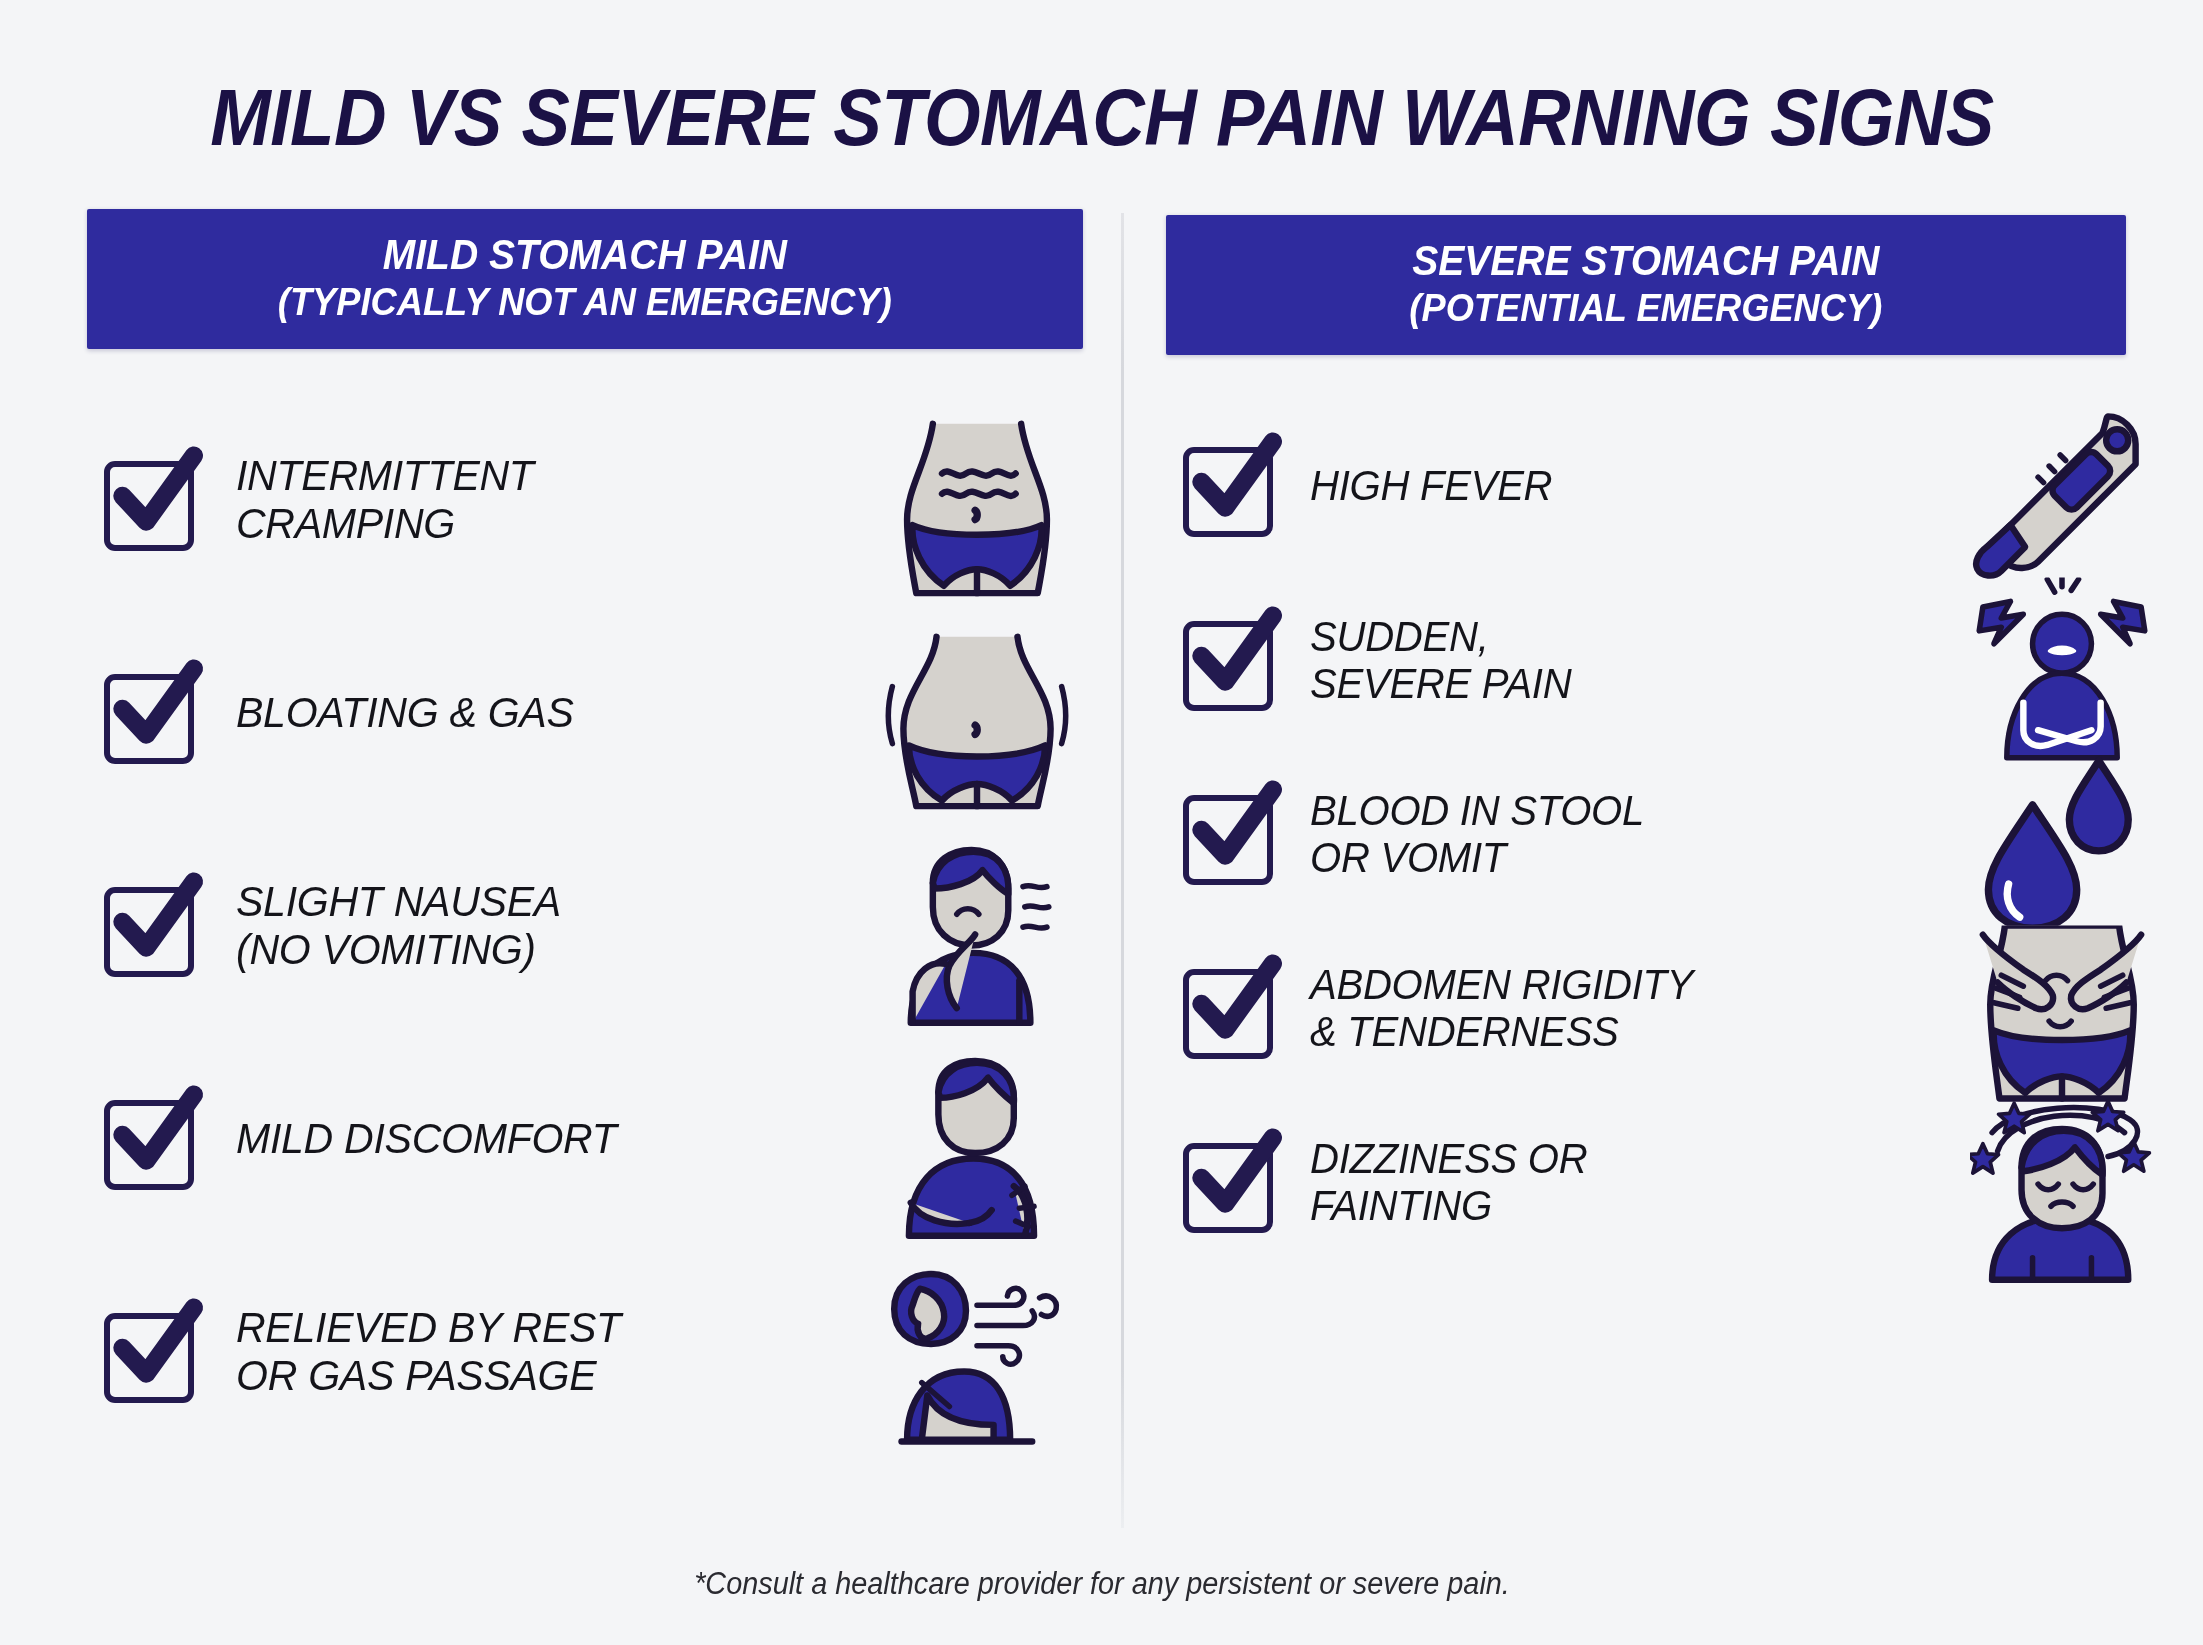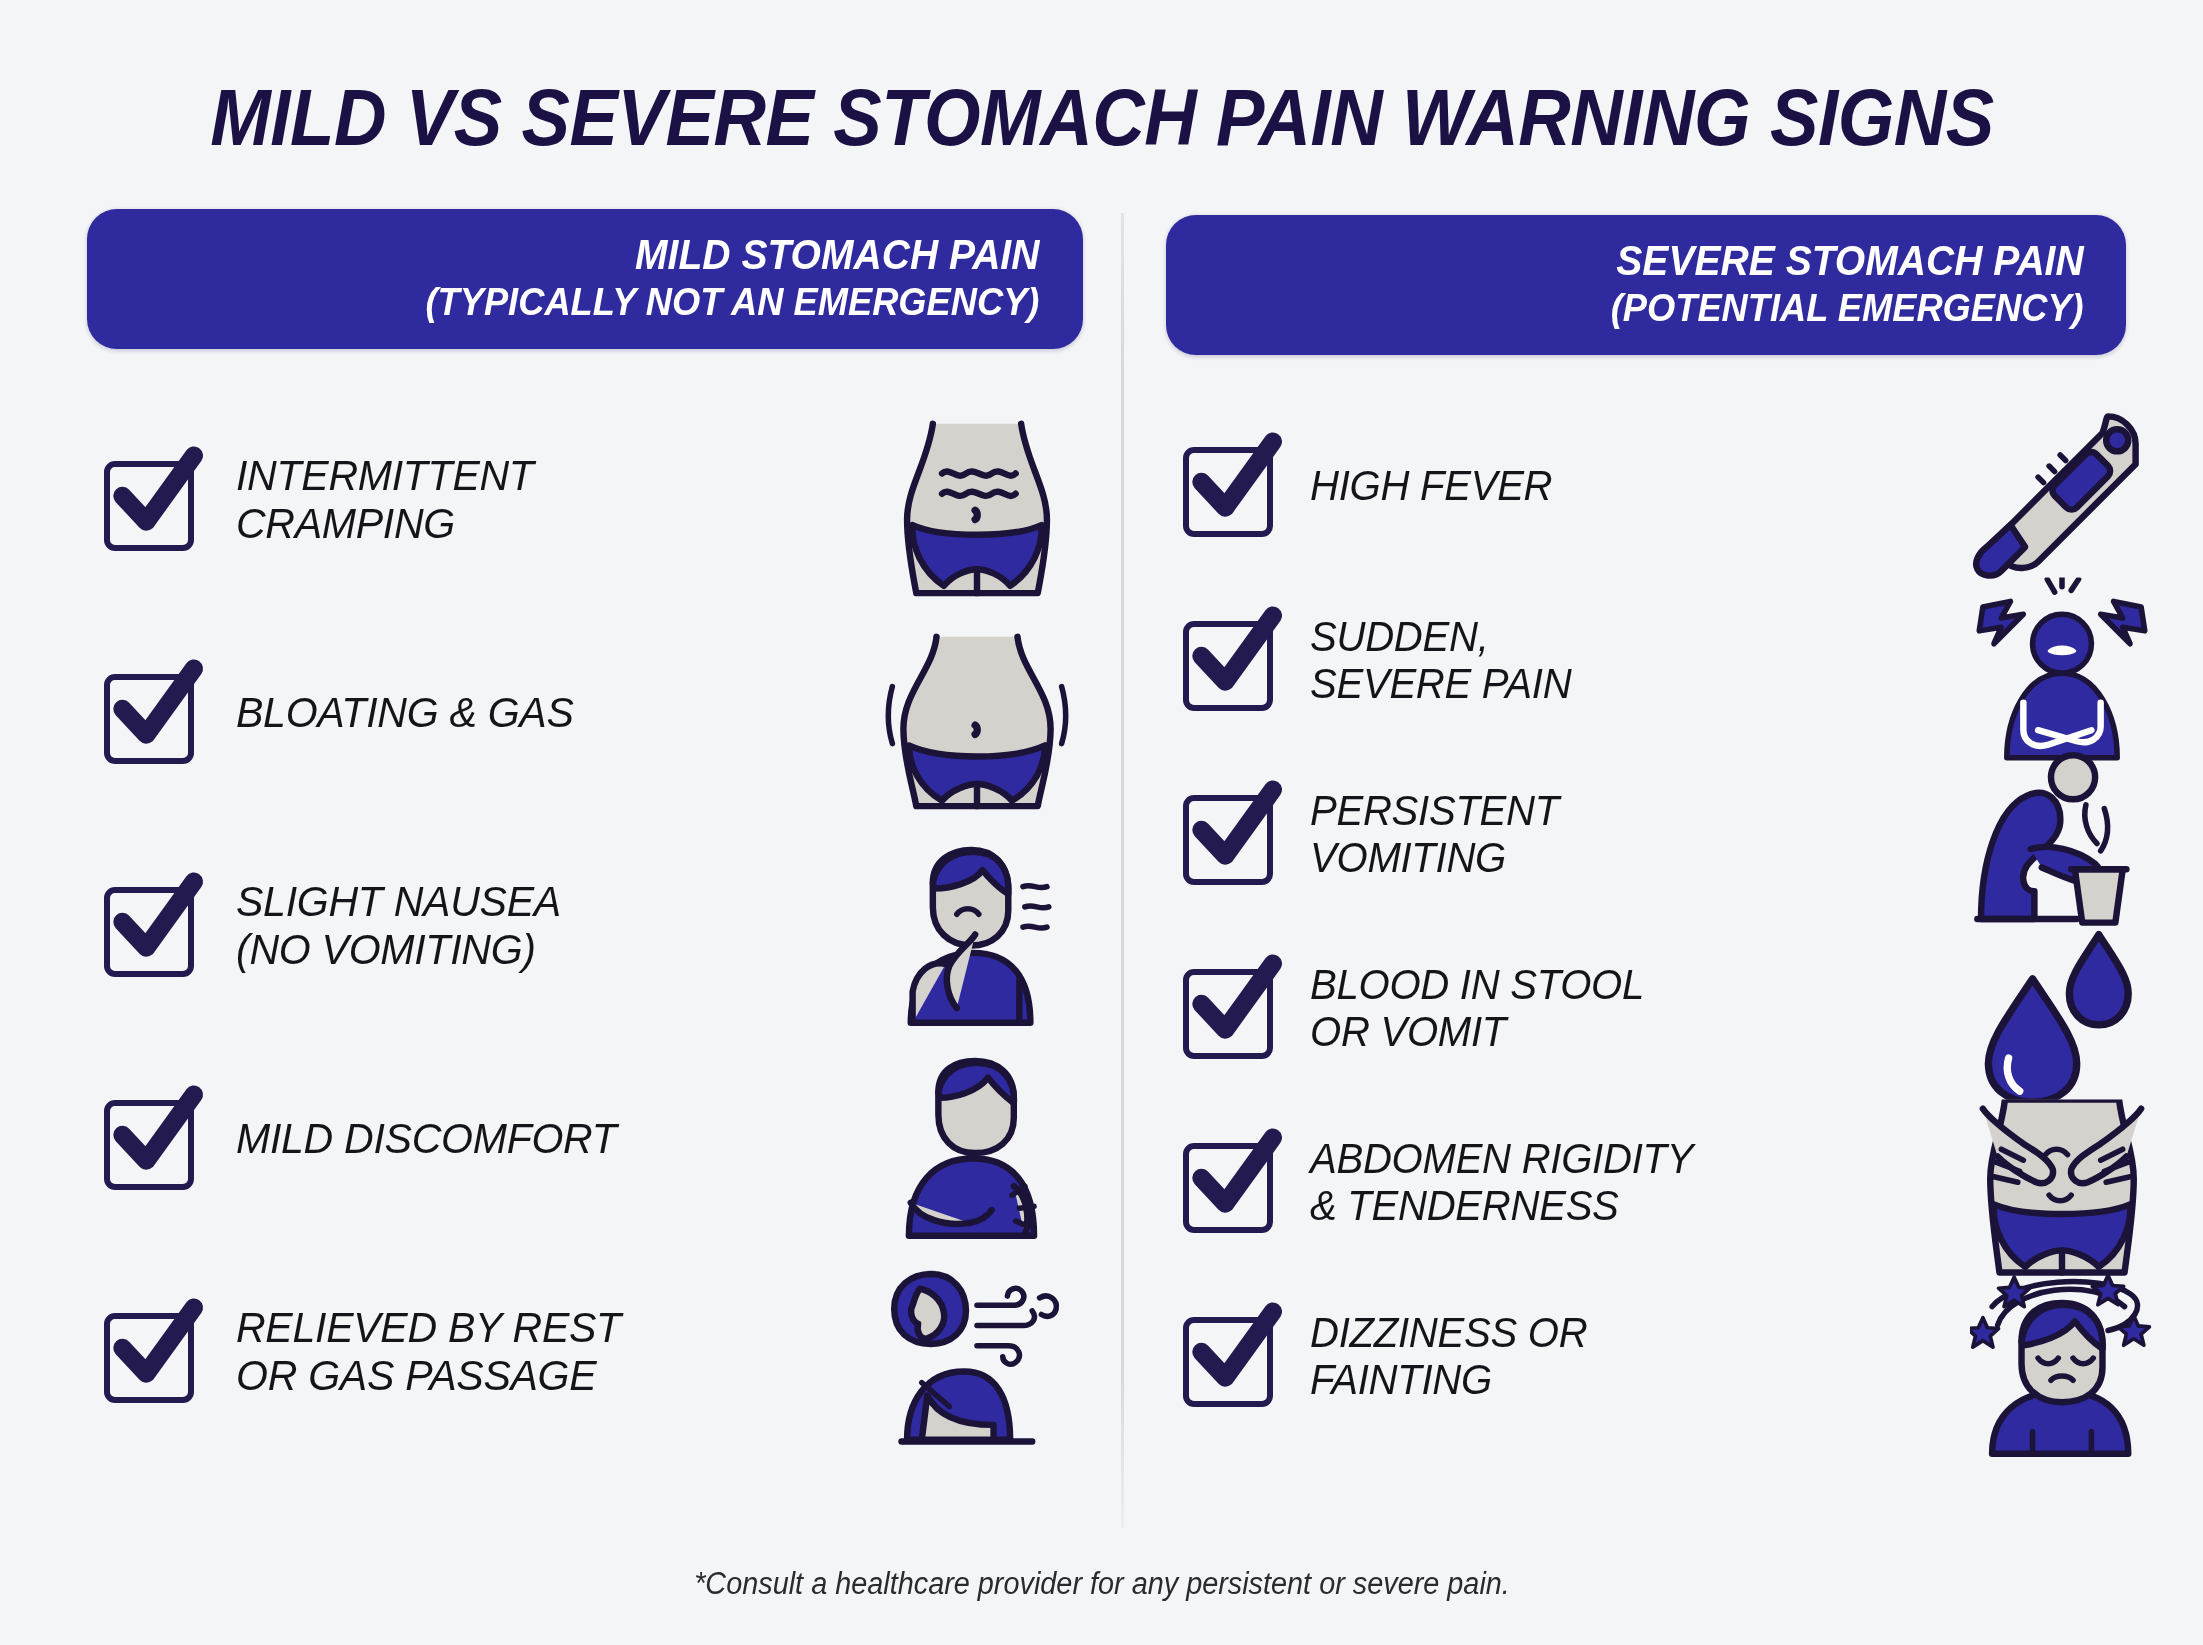--- a/index.html
+++ b/index.html
@@ -24,23 +24,23 @@
     white-space:nowrap;
   }
 
   
   .col { position:absolute; top:209px; }
   .col-left  { left:87px;  width:996px; }
   .col-right { left:1166px; width:960px;margin-top:6px; }
 
   .banner {
     background:#2f2b9e;
-    border-radius:30px;
+    border-radius:2px;
     color:#ffffff;
-    text-align:right;
+    text-align:center;
     padding:22px 9.2px 24px;
     box-shadow:0 1.8px 4.6px rgba(30,25,90,.20);
   }
   .banner-line1 {
     font-size:42px; font-weight:bold; line-height:1.14;
     transform:scaleX(0.93); letter-spacing:0px;
   }
   .banner-line2 {
     font-size:39px; font-weight:bold; line-height:1.18;
     transform:scaleX(0.93); letter-spacing:0px;
@@ -313,45 +313,20 @@
               <path d="M14 32 L44 26 L34 44 L58 40 L26 72 L34 54 L10 58 Z" fill="#2f2aa0"></path>
               <path d="M186 32 L156 26 L166 44 L142 40 L174 72 L166 54 L190 58 Z" fill="#2f2aa0"></path>
               <path d="M92 16 L84 2" fill="none"></path>
               <path d="M110 14 L118 2" fill="none"></path>
               <path d="M100 10 L100 0" fill="none"></path>
             </g>
           </svg>
         </div>
       </div>
 
-      <div class="row">
-        <div class="checkbox">
-          <div class="box"></div>
-          <svg class="tick" width="119" height="119" viewBox="0 0 130 130">
-            <path d="M30 72 L56 100 L108 28" fill="none" stroke="#231a4f" stroke-width="20" stroke-linecap="round" stroke-linejoin="round"></path>
-          </svg>
-        </div>
-        <div class="row-text">PERSISTENT
-VOMITING</div>
-        <div class="row-icon">
-          <svg viewBox="0 0 200 200" width="184" height="184">
-            <g stroke="#1c1338" stroke-width="7" stroke-linecap="round" stroke-linejoin="round">
-              <circle cx="112" cy="28" r="24" fill="#d5d2cd"></circle>
-              <path d="M12 182 C12 120 30 62 62 48 C84 38 100 54 98 78 C96 98 72 110 62 124
-                       C54 136 58 152 70 152 L70 182 Z" fill="#2f2aa0"></path>
-              <path d="M66 106 C86 100 116 106 136 122 C146 130 140 146 128 144 C112 142 92 132 78 126" fill="#2f2aa0"></path>
-              <path d="M8 182 L116 182" fill="none"></path>
-              <path d="M114 128 L166 128 L158 186 L122 186 Z" fill="#d5d2cd"></path>
-              <path d="M110 128 L170 128" fill="none"></path>
-              <path d="M126 58 C122 74 128 90 138 100" fill="none" stroke-width="6"></path>
-              <path d="M146 62 C152 80 150 96 142 108" fill="none" stroke-width="6"></path>
-            </g>
-          </svg>
-        </div>
-      </div>
 
       <div class="row">
         <div class="checkbox">
           <div class="box"></div>
           <svg class="tick" width="119" height="119" viewBox="0 0 130 130">
             <path d="M30 72 L56 100 L108 28" fill="none" stroke="#231a4f" stroke-width="20" stroke-linecap="round" stroke-linejoin="round"></path>
           </svg>
         </div>
         <div class="row-text">BLOOD IN STOOL
 OR VOMIT</div>

